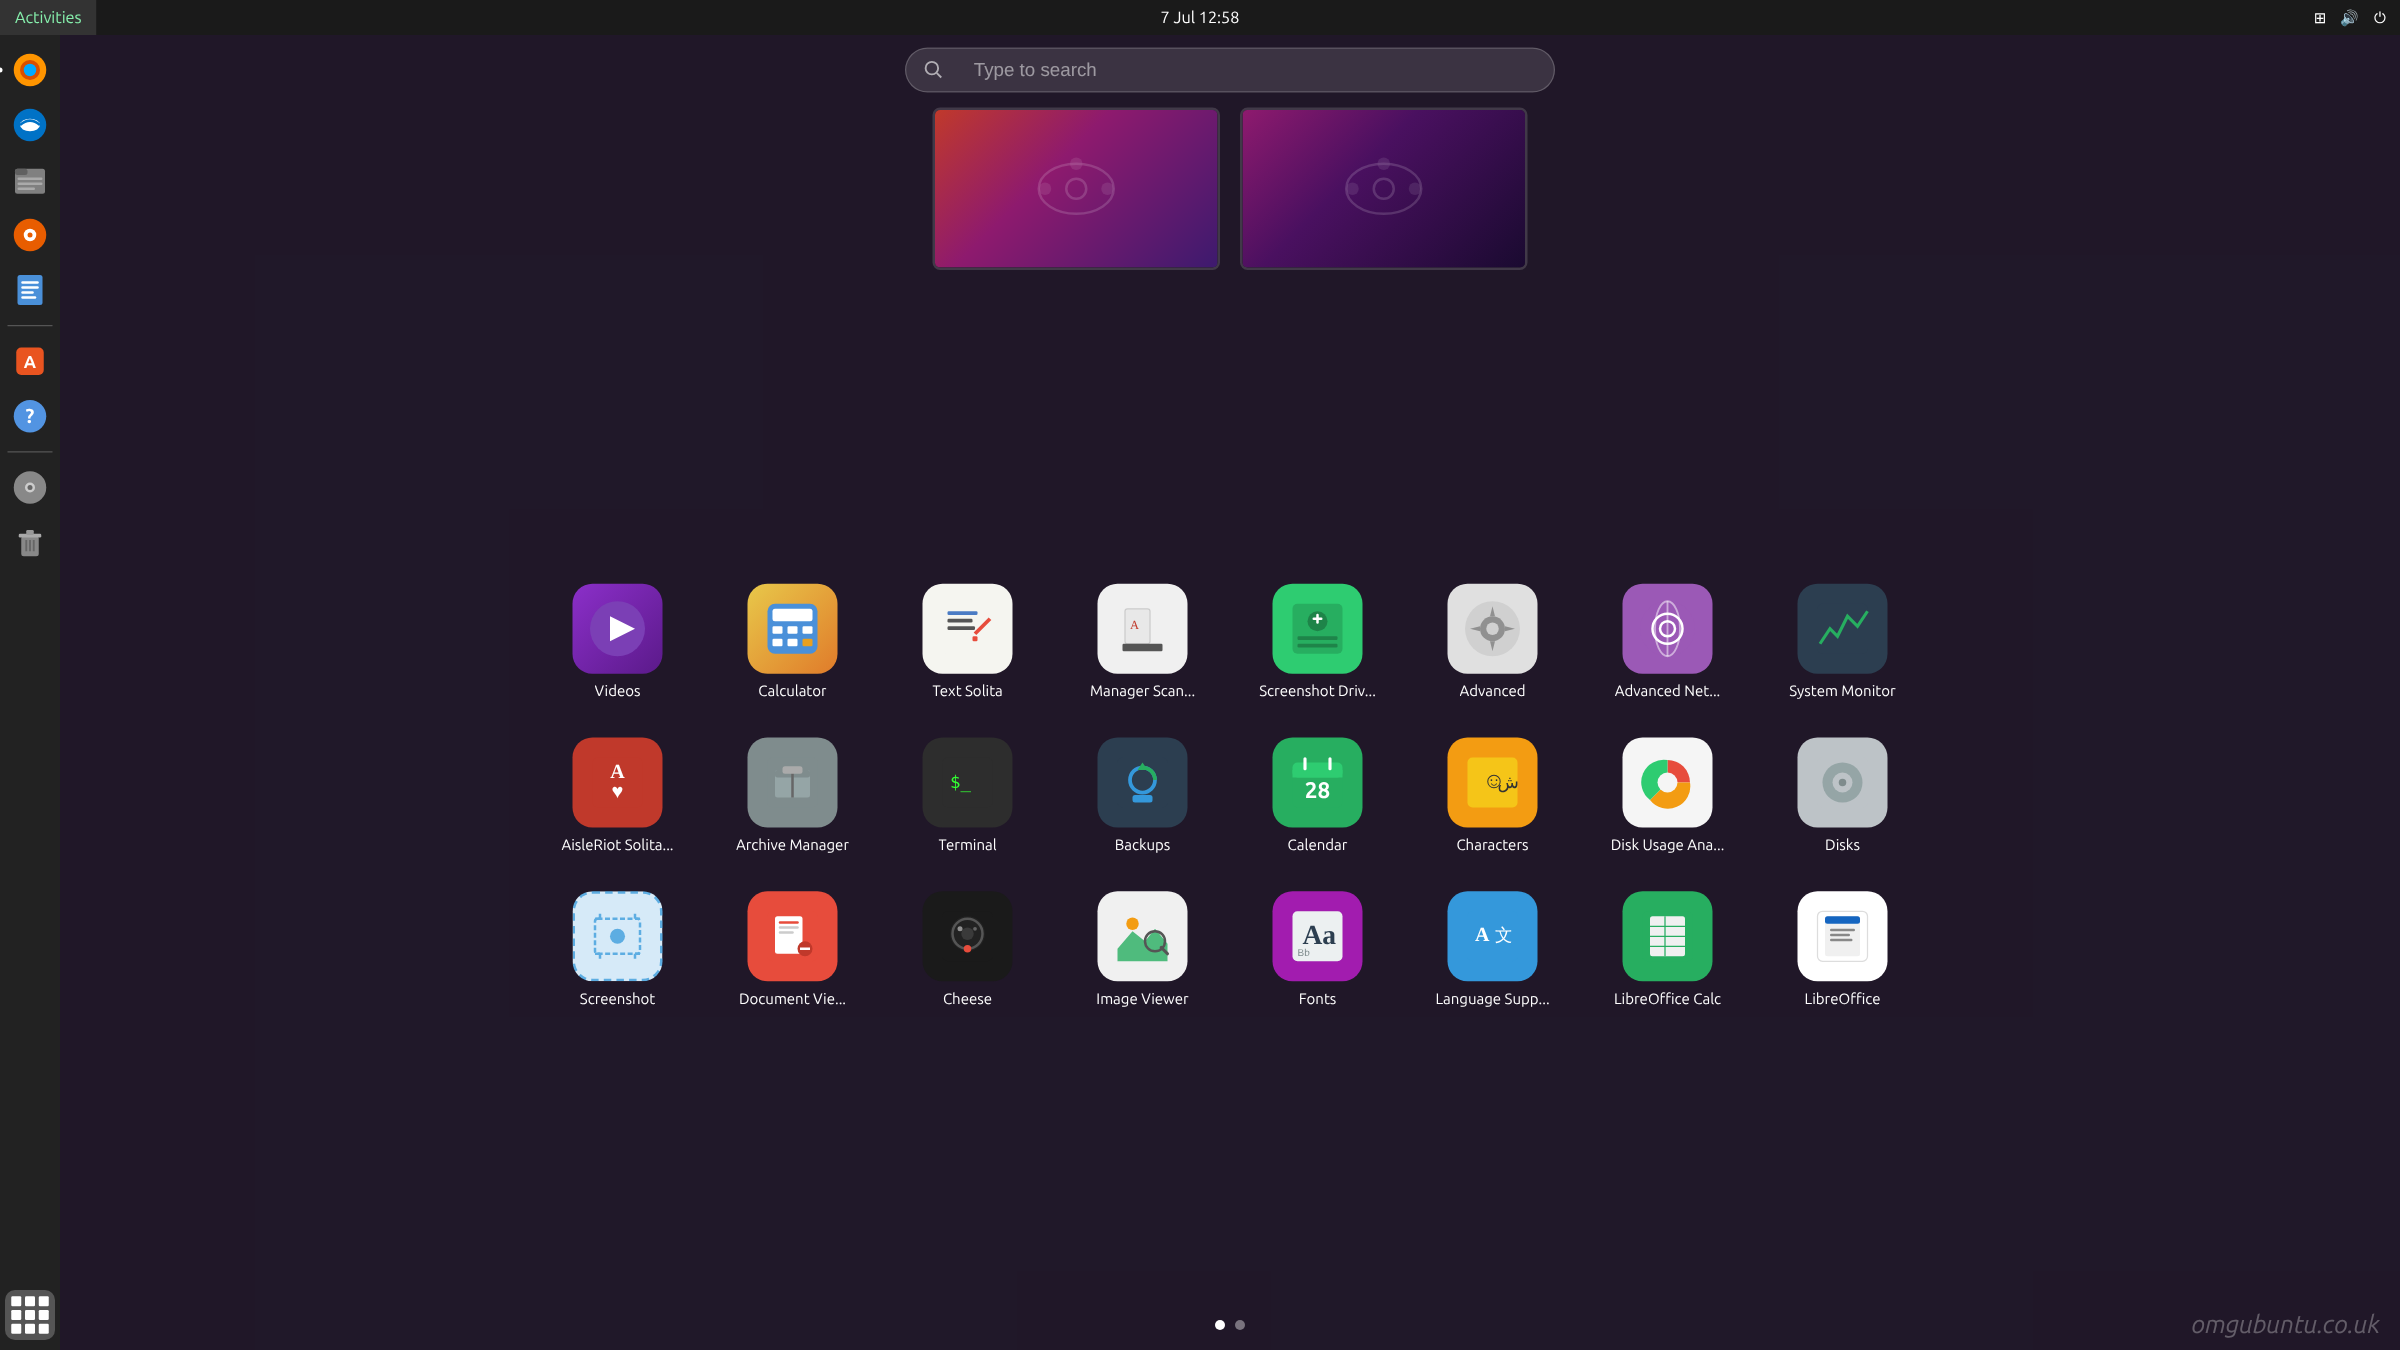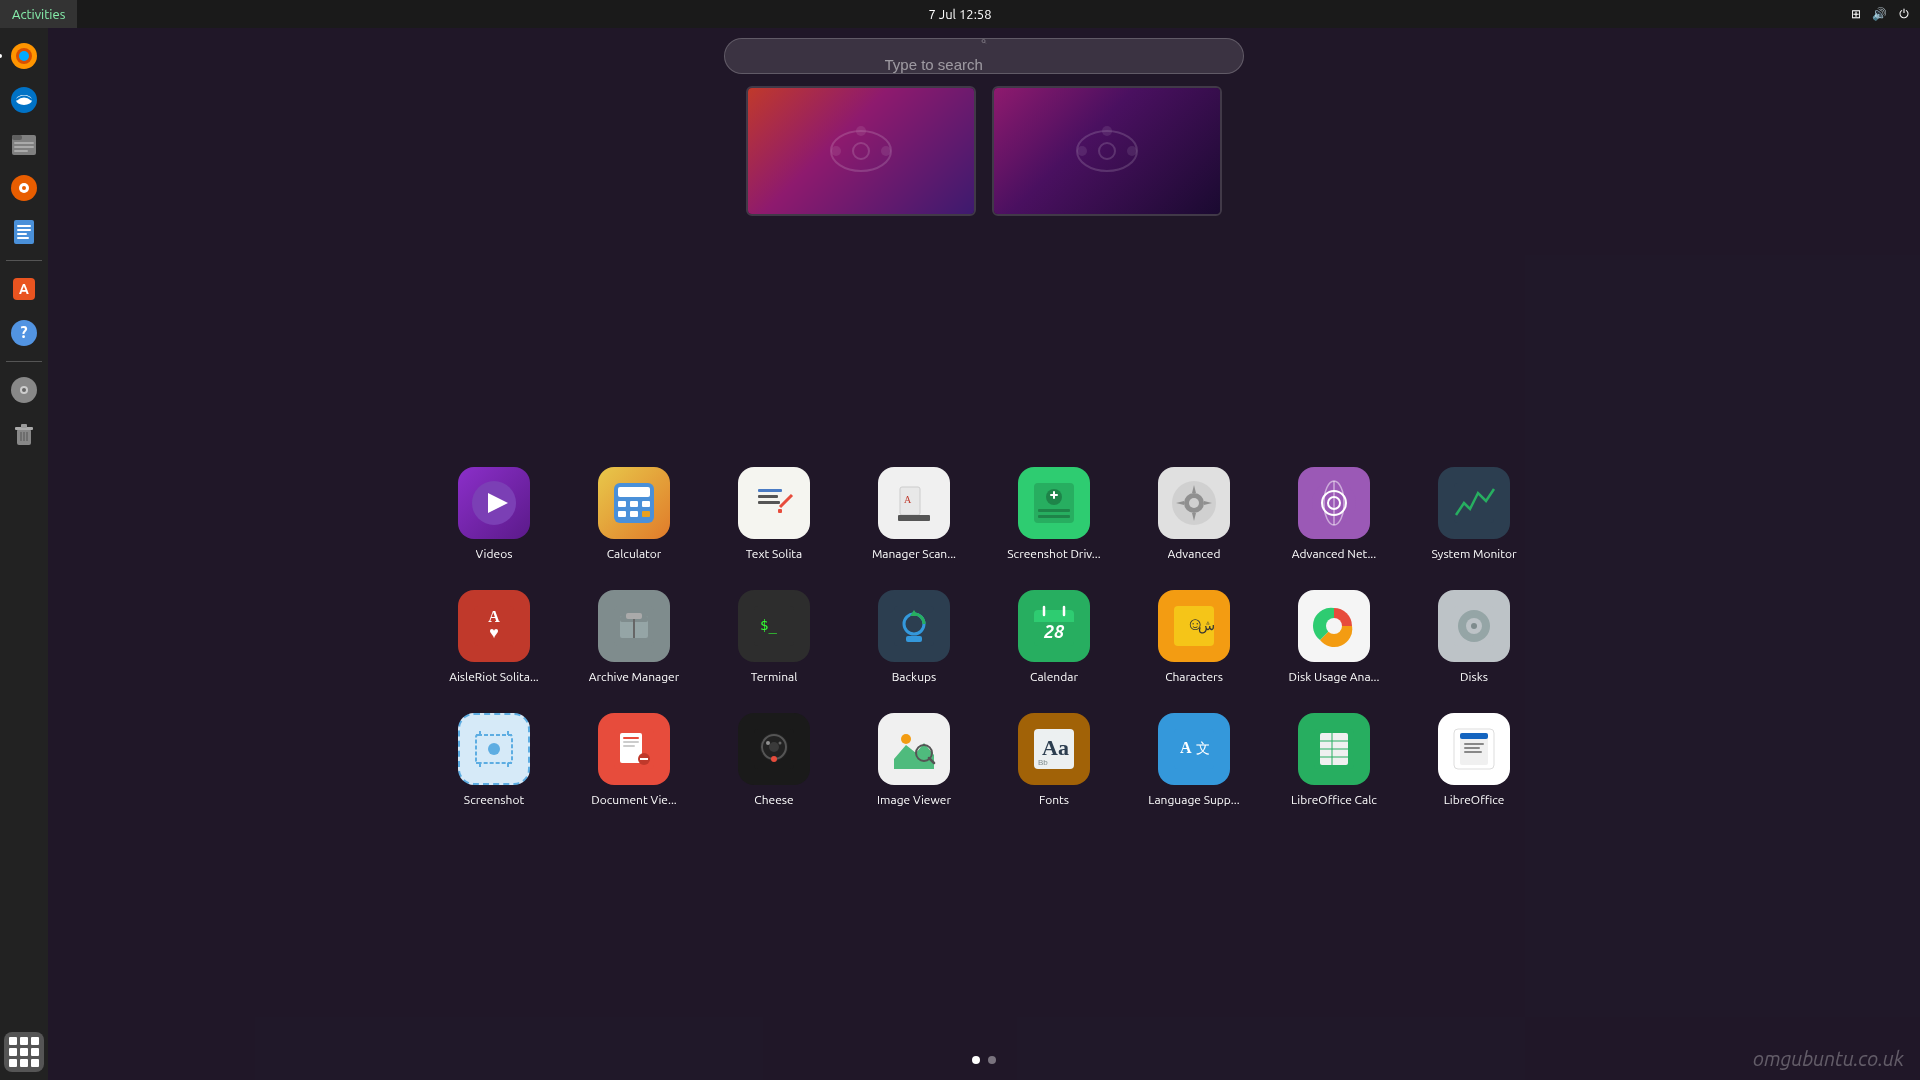--- a/index.html
+++ b/index.html
@@ -118,22 +118,21 @@
     .search-bar {
       margin-top: 10px;
       width: 520px;
       height: 36px;
       background: rgba(255,255,255,0.12);
       border: 1px solid rgba(255,255,255,0.2);
       border-radius: 20px;
       display: flex;
       align-items: center;
       padding: 0 14px;
-      gap: 12px;
-      flex-direction: column;
+      gap: 24px;
     }
     .search-bar input {
       background: transparent;
       border: none;
       outline: none;
       color: rgba(255,255,255,0.7);
       font-size: 15px;
       flex: 1;
     }
     .search-bar input::placeholder { color: rgba(255,255,255,0.5); }
@@ -240,28 +239,28 @@
     .icon-texteditor { background: #f5f5f0; }
     .icon-docscan { background: #f0f0f0; }
     .icon-adddrv { background: #2ecc71; }
     .icon-settings { background: #e0e0e0; }
     .icon-advnet { background: #9b59b6; }
     .icon-sysmon { background: #2c3e50; }
     .icon-solitaire { background: #c0392b; }
     .icon-archman { background: #7f8c8d; }
     .icon-terminal { background: #2d2d2d; }
     .icon-backups { background: #2c3e50; }
-    .icon-calendar { background: #27ae60; font-style: italic; }
+    .icon-calendar { background: #27ae60; }
     .icon-chars { background: #f39c12; }
     .icon-diskusage { background: #f5f5f5; }
     .icon-disks { background: #bdc3c7; }
     .icon-docview { background: #e74c3c; }
     .icon-cheese { background: #1a1a1a; }
     .icon-imgview { background: #f0f0f0; }
-    .icon-fonts { background: #a16207; }
+    .icon-fonts { background: #a21caf; }
     .icon-langsupp { background: #3498db; }
     .icon-libreoffice { background: #fff; }
     .icon-librocalc { background: #27ae60; }
 
     
     .show-apps-btn {
       width: 40px; height: 40px;
       border-radius: 8px;
       background: #555;
       display: flex;

